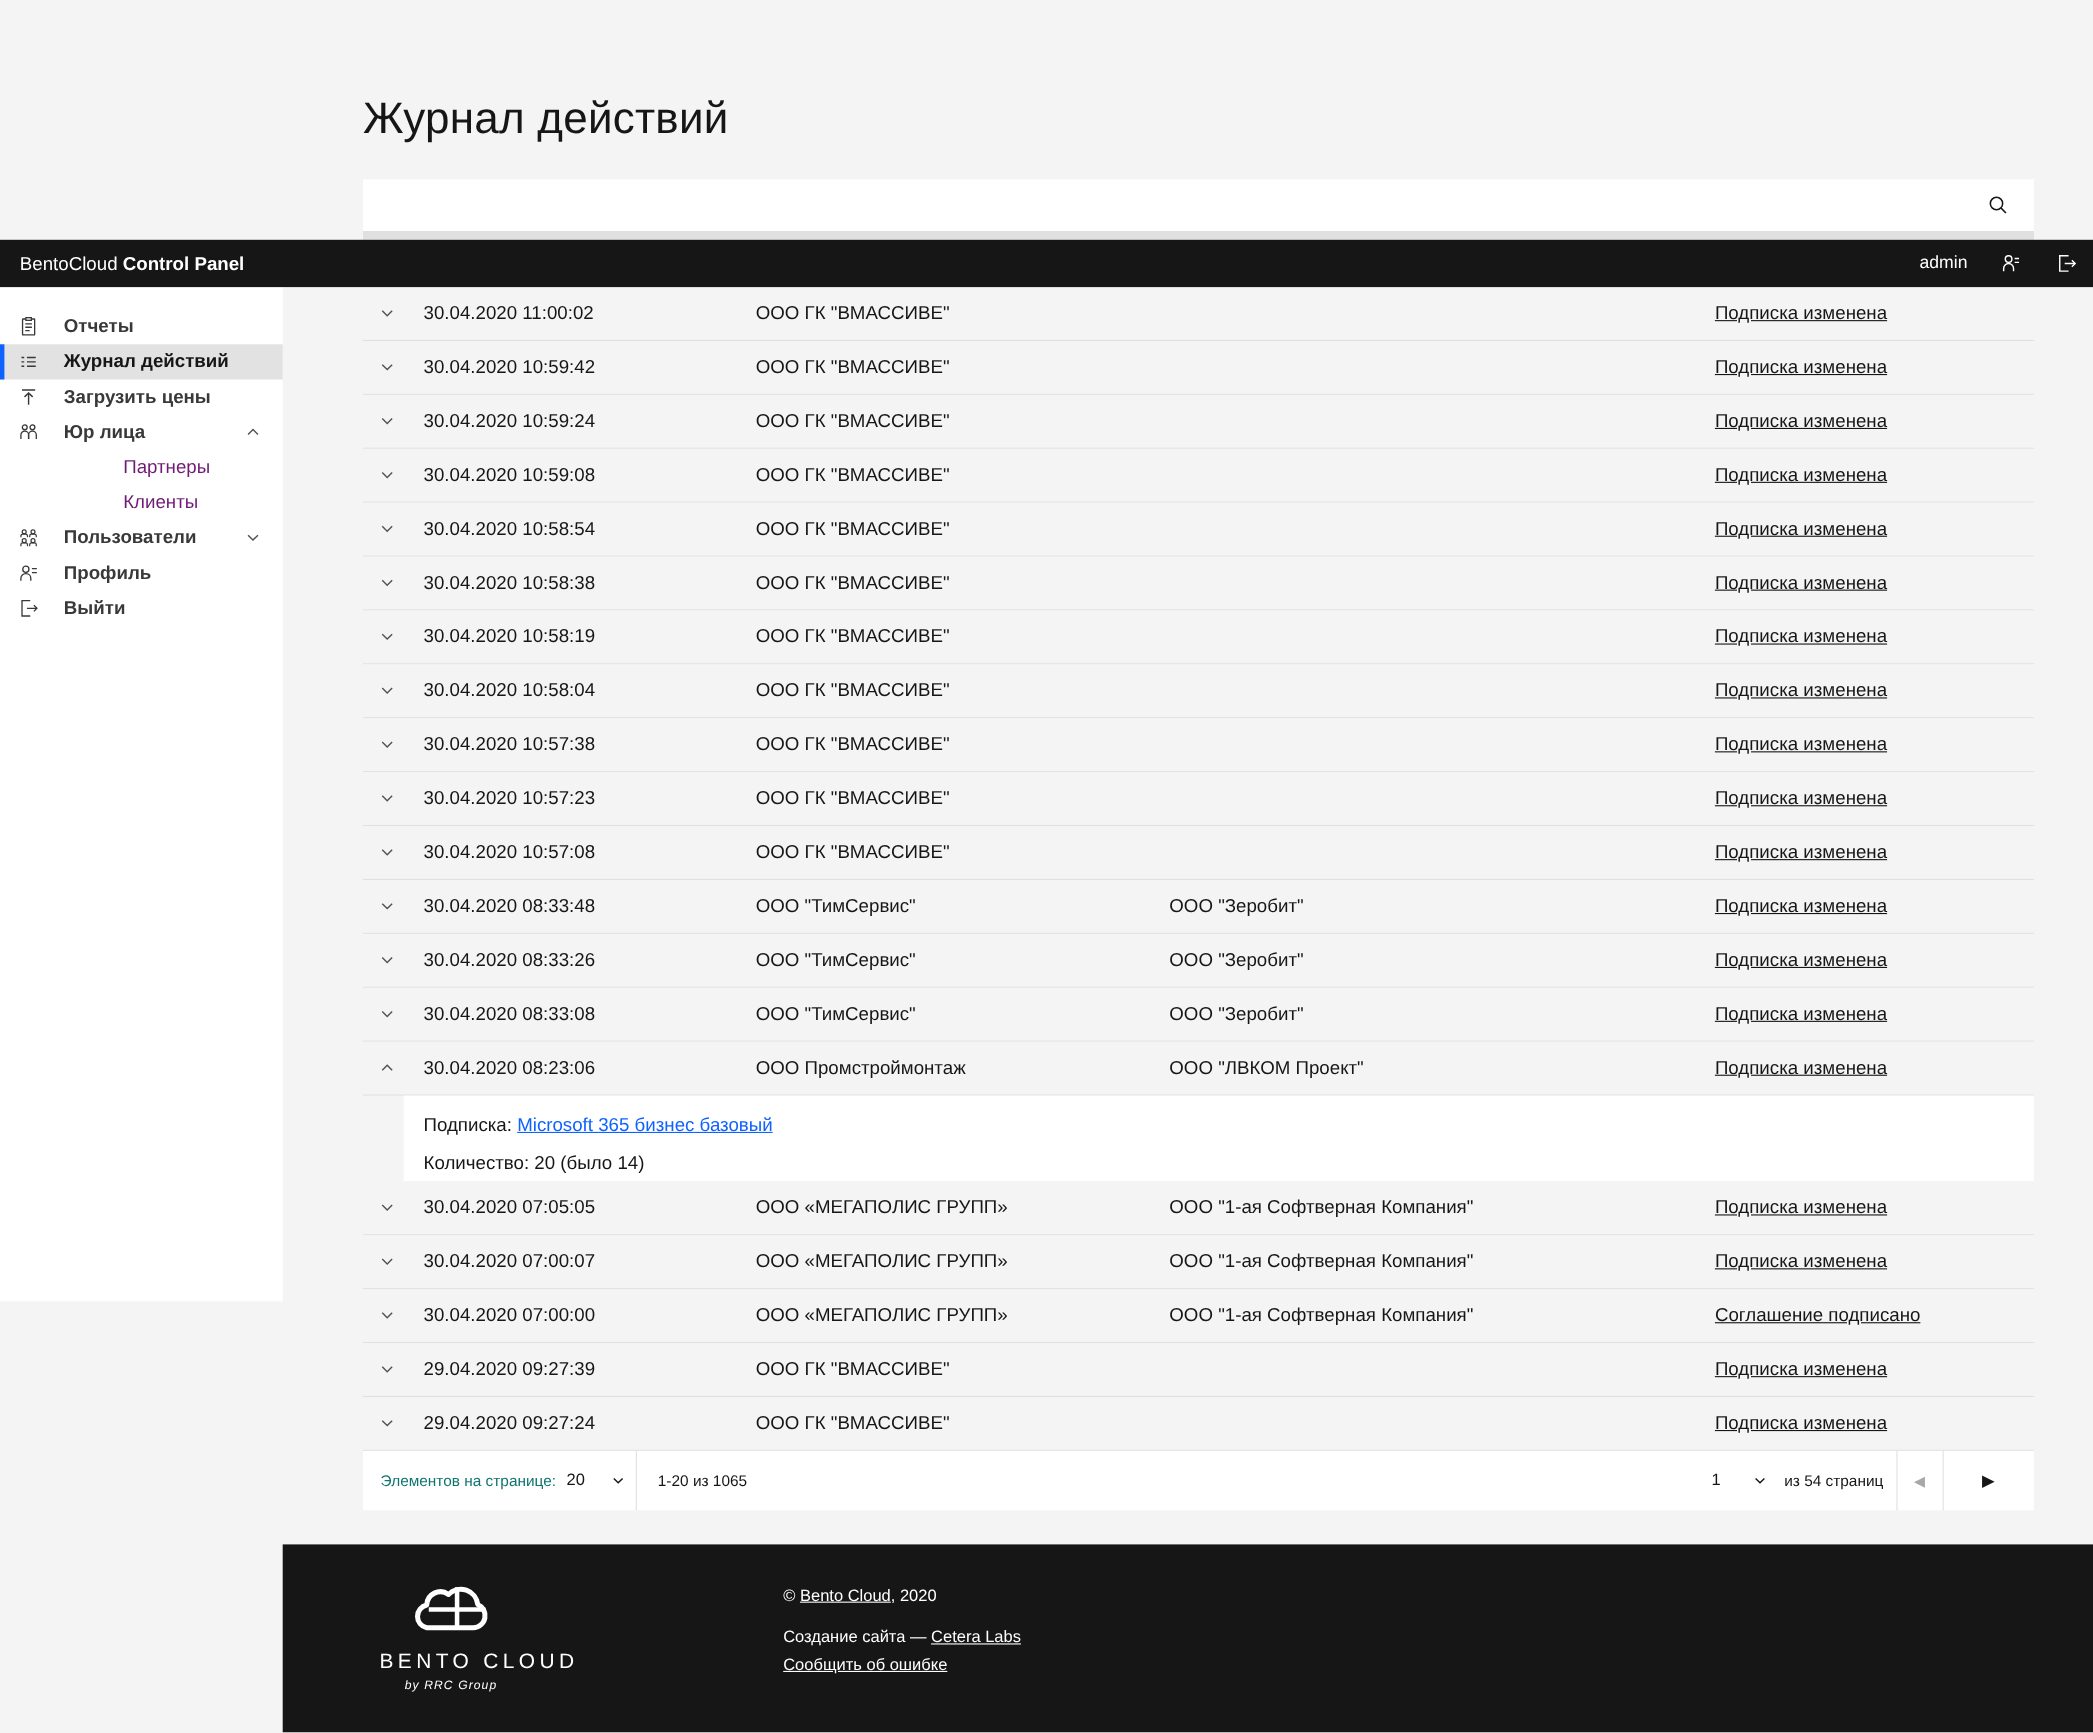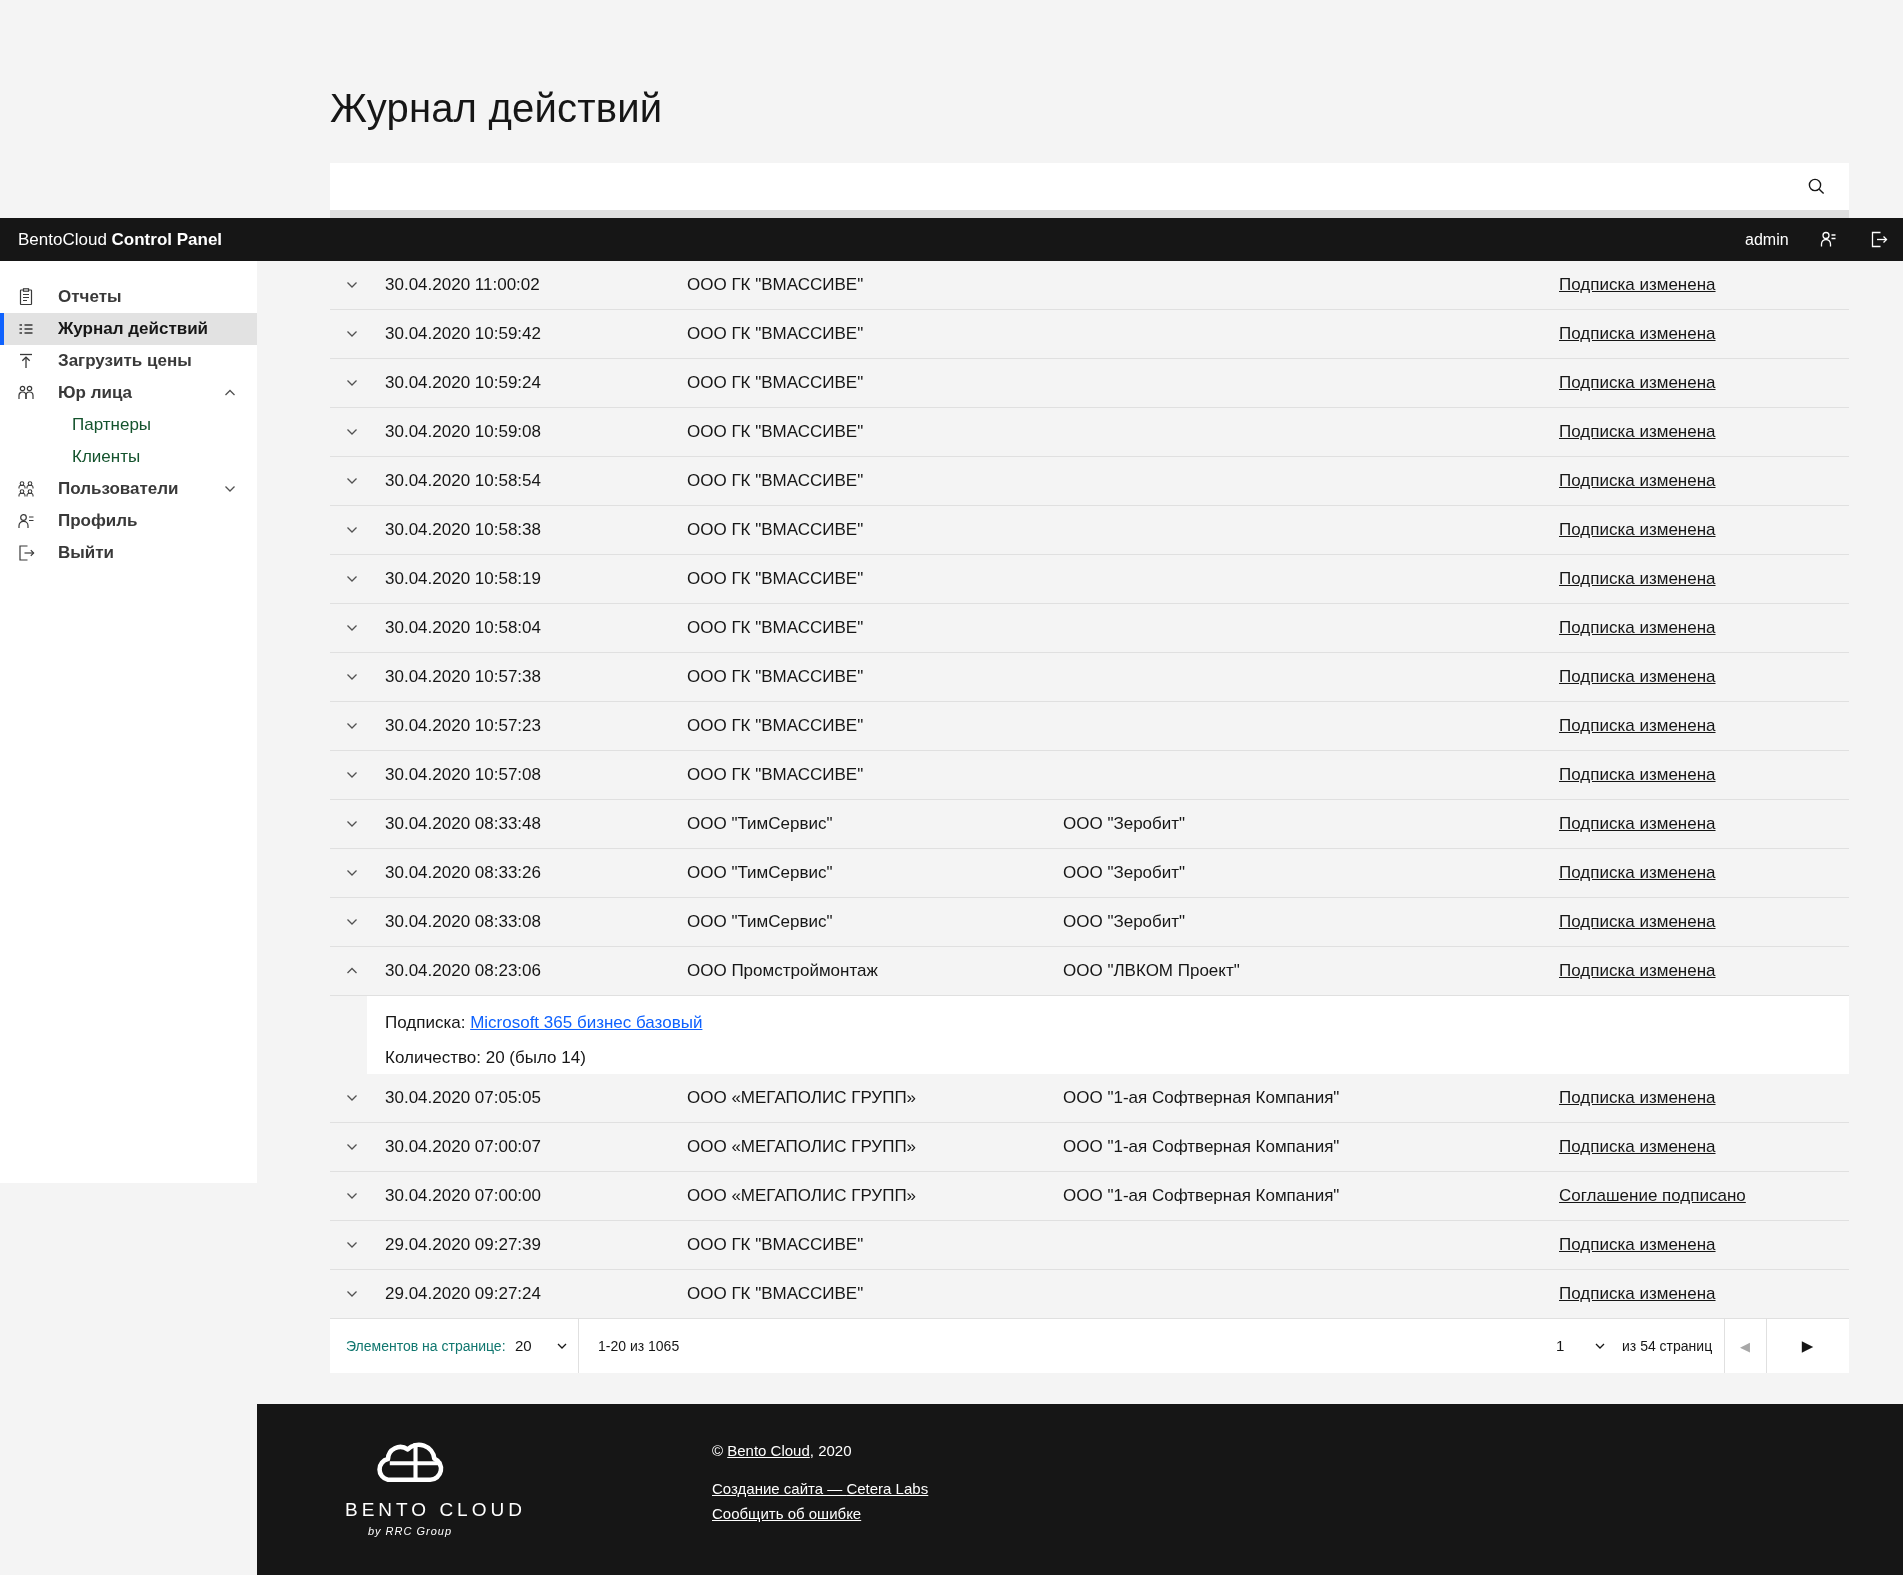--- a/index.html
+++ b/index.html
@@ -24,21 +24,21 @@
 
   
   .sidebar{position:absolute;left:0;top:261px;width:257px;height:922px;background:#fff;padding-top:20px;box-sizing:border-box;z-index:2;}
   .s-item{position:relative;height:32px;display:flex;align-items:center;font-size:17px;font-weight:600;color:#393939;cursor:pointer;}
   .s-item .s-icon{position:absolute;left:16px;top:6px;width:20px;height:20px;}
   .s-item .lbl{margin-left:58px;white-space:nowrap;}
   .s-item.active{background:#e2e2e2;border-left:4px solid #0f62fe;color:#161616;}
   .s-item.active .s-icon{left:12px;}
   .s-item.active .lbl{margin-left:54px;}
   .s-item .chev{position:absolute;right:18px;top:7px;width:18px;height:18px;}
-  .s-sub{height:32px;line-height:32px;padding-left:72px;font-size:17px;font-weight:400;color:#14532d;cursor:pointer;white-space:nowrap;}
+  .s-sub{height:32px;line-height:32px;padding-left:112px;font-size:17px;font-weight:400;color:#701a75;cursor:pointer;white-space:nowrap;}
 
   
   .table{position:absolute;left:330px;top:261px;width:1519px;z-index:1;}
   .trow{position:relative;height:49px;background:#f4f4f4;border-bottom:1px solid #e0e0e0;box-sizing:border-box;cursor:pointer;}
   .trow .cell{position:absolute;top:0;line-height:48px;font-size:17px;color:#161616;white-space:nowrap;}
   .cell-chev{position:absolute;left:13px;top:15px;width:18px;height:18px;}
   .col-time{left:55px;} .col-c1{left:357px;} .col-c2{left:733px;} .col-act{left:1229px;text-decoration:underline;}
   .detail{position:relative;height:78px;background:#fff;margin-left:37px;font-size:17px;color:#161616;}
   .detail .dline1{position:absolute;left:18px;top:17px;}
   .detail .dline2{position:absolute;left:18px;top:52px;}
@@ -58,21 +58,21 @@
   .pg-prev{left:1394px;width:42px;color:#a8a8a8;font-size:13px;}
   .pg-next{left:1436px;width:83px;color:#161616;font-size:15px;}
 
   
   .footer{position:absolute;left:257px;top:1404px;width:1646px;height:171px;background:#161616;color:#fff;}
   .f-logo{position:absolute;left:88px;top:28px;width:130px;text-align:center;cursor:default;}
   .f-logo-title{margin-top:6px;font-size:19px;letter-spacing:4px;color:#fff;white-space:nowrap;}
   .f-logo-sub{margin-top:4px;font-size:11px;font-style:italic;letter-spacing:1px;color:#fff;}
   .f-text{position:absolute;left:455px;top:0;font-size:15px;color:#fff;}
   .f-line1{position:absolute;top:38px;left:0;white-space:nowrap;}
-  .f-line2{position:absolute;top:76px;left:0;white-space:nowrap;text-decoration:underline;}
+  .f-line2{position:absolute;top:76px;left:0;white-space:nowrap;}
   .f-line3{position:absolute;top:101px;left:0;white-space:nowrap;}
   .f-link{color:#fff;text-decoration:underline;cursor:pointer;}
 </style>
 </head>
 <body>
 
 <div class="screen">
 
   <div class="page-title">Журнал действий</div>
 

